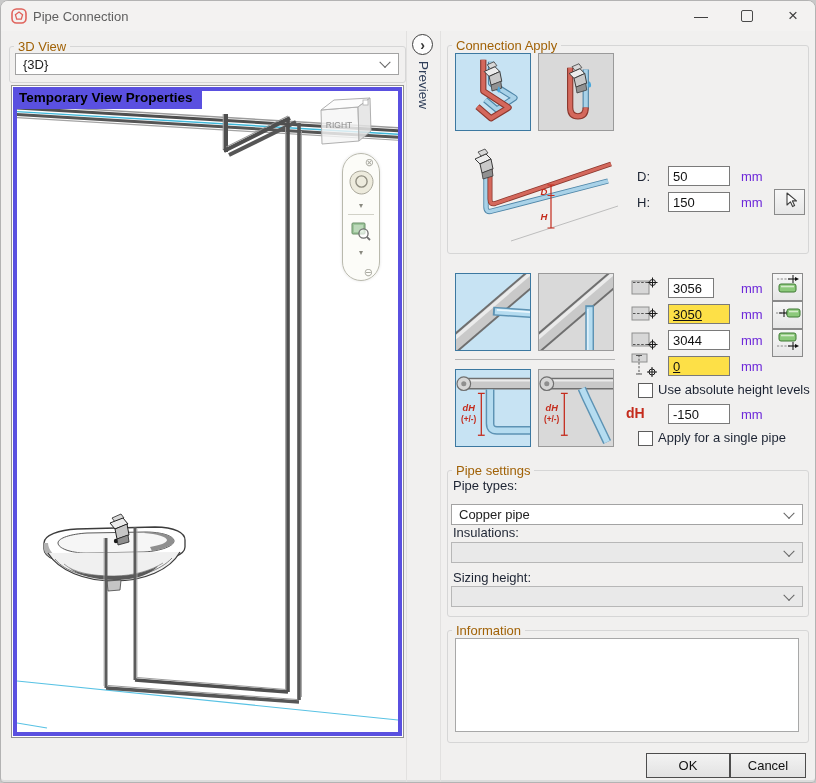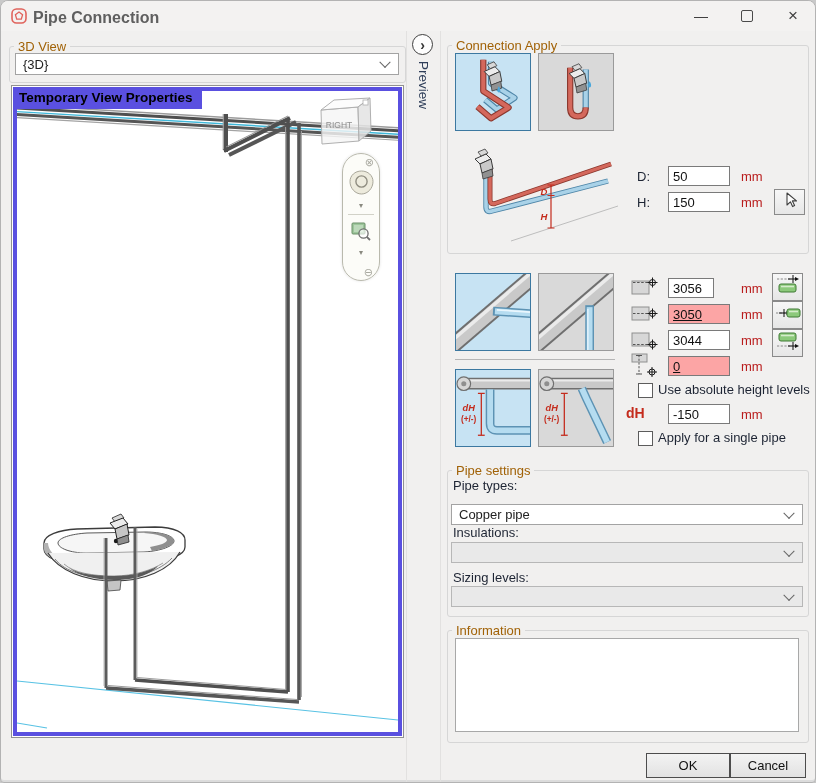--- a/index.html
+++ b/index.html
@@ -1,31 +1,31 @@
 <!DOCTYPE html>
 <html><head>
 <meta charset="utf-8">
 <style>
   html,body{margin:0;padding:0;background:#c9c9c9;font-family:"Liberation Sans",sans-serif;}
   .window{position:relative;width:814px;height:781px;background:#f1f0ef;border:1px solid #b3b3b3;
           border-radius:8px 8px 4px 4px;overflow:hidden;box-shadow:inset 0 -2px 0 #dcdcdc;}
   .abs{position:absolute;}
   
   .titlebar{position:absolute;left:0;top:0;width:100%;height:30px;background:#f3f2f1;}
-  .title-text{position:absolute;left:32px;top:8px;font-size:16px;color:#5f5f5f;font-weight:bold;}
+  .title-text{position:absolute;left:32px;top:8px;font-size:13px;color:#5f5f5f;}
   .winbtn{position:absolute;top:0;width:46px;height:30px;display:flex;align-items:center;justify-content:center;color:#404040;}
   .max-glyph{width:10px;height:10px;border:1.2px solid #4a4a4a;border-radius:2px;}
   
   fieldset.grp{position:absolute;border:1px solid #d6d6d6;border-radius:3px;margin:0;padding:0;}
   legend.grp-lg{font-size:13px;color:#a16207;margin-left:4px;padding:0 4px;}
   .lbl{position:absolute;font-size:13px;color:#1d2433;white-space:nowrap;}
-  .unit{position:absolute;font-size:13px;color:#b91c1c;}
+  .unit{position:absolute;font-size:13px;color:#6d28d9;}
   .field{position:absolute;border:1px solid #7a7a7a;font:13px "Liberation Sans",sans-serif;
          padding:1px 4px;background:#fff;box-sizing:border-box;color:#111;}
-  .field.locked{background:#fca5a5;text-decoration:underline;}
+  .field.locked{background:#fde047;text-decoration:underline;}
   .combo{position:absolute;box-sizing:border-box;border:1px solid #a3a3a3;background:#fff;
          font-size:13px;color:#222;display:flex;align-items:center;padding:0 24px 0 7px;}
   .combo.disabled{background:#e9e9e9;border-color:#b7b7b7;color:#777;}
   .chev{position:absolute;right:9px;top:50%;width:7px;height:7px;border-right:1.6px solid #666;
         border-bottom:1.6px solid #666;transform:translateY(-72%) rotate(45deg);}
   .cb{position:absolute;width:13px;height:13px;border:1px solid #5c5c5c;background:#fff;}
   .thumb{position:absolute;width:76px;height:78px;box-sizing:border-box;overflow:hidden;}
   .thumb.sel{background:#c7e3f3;border:1px solid #3c78a0;}
   .thumb.un{background:#d9d9d9;border:1px solid #9a9a9a;}
   .thumb svg{display:block;width:100%;height:100%;}
@@ -437,21 +437,21 @@
     <span>Copper pipe</span>
     <span class="chev"></span>
   </div>
 
   <span class="lbl" style="left:452px;top:524px">Insulations:</span>
   <div class="combo disabled" style="left:450px;top:541px;width:352px;height:21px">
     <span></span>
     <span class="chev"></span>
   </div>
 
-  <span class="lbl" style="left:452px;top:569px">Sizing levels:</span>
+  <span class="lbl" style="left:452px;top:569px">Sizing height:</span>
   <div class="combo disabled" style="left:450px;top:585px;width:352px;height:21px">
     <span></span>
     <span class="chev"></span>
   </div>
 
   <fieldset class="grp" style="left:446px;top:622px;width:360px;height:118px">
     <legend class="grp-lg"><span>Information</span></legend>
   </fieldset>
   <div class="textarea" style="left:454px;top:637px;width:344px;height:94px"></div>
 

